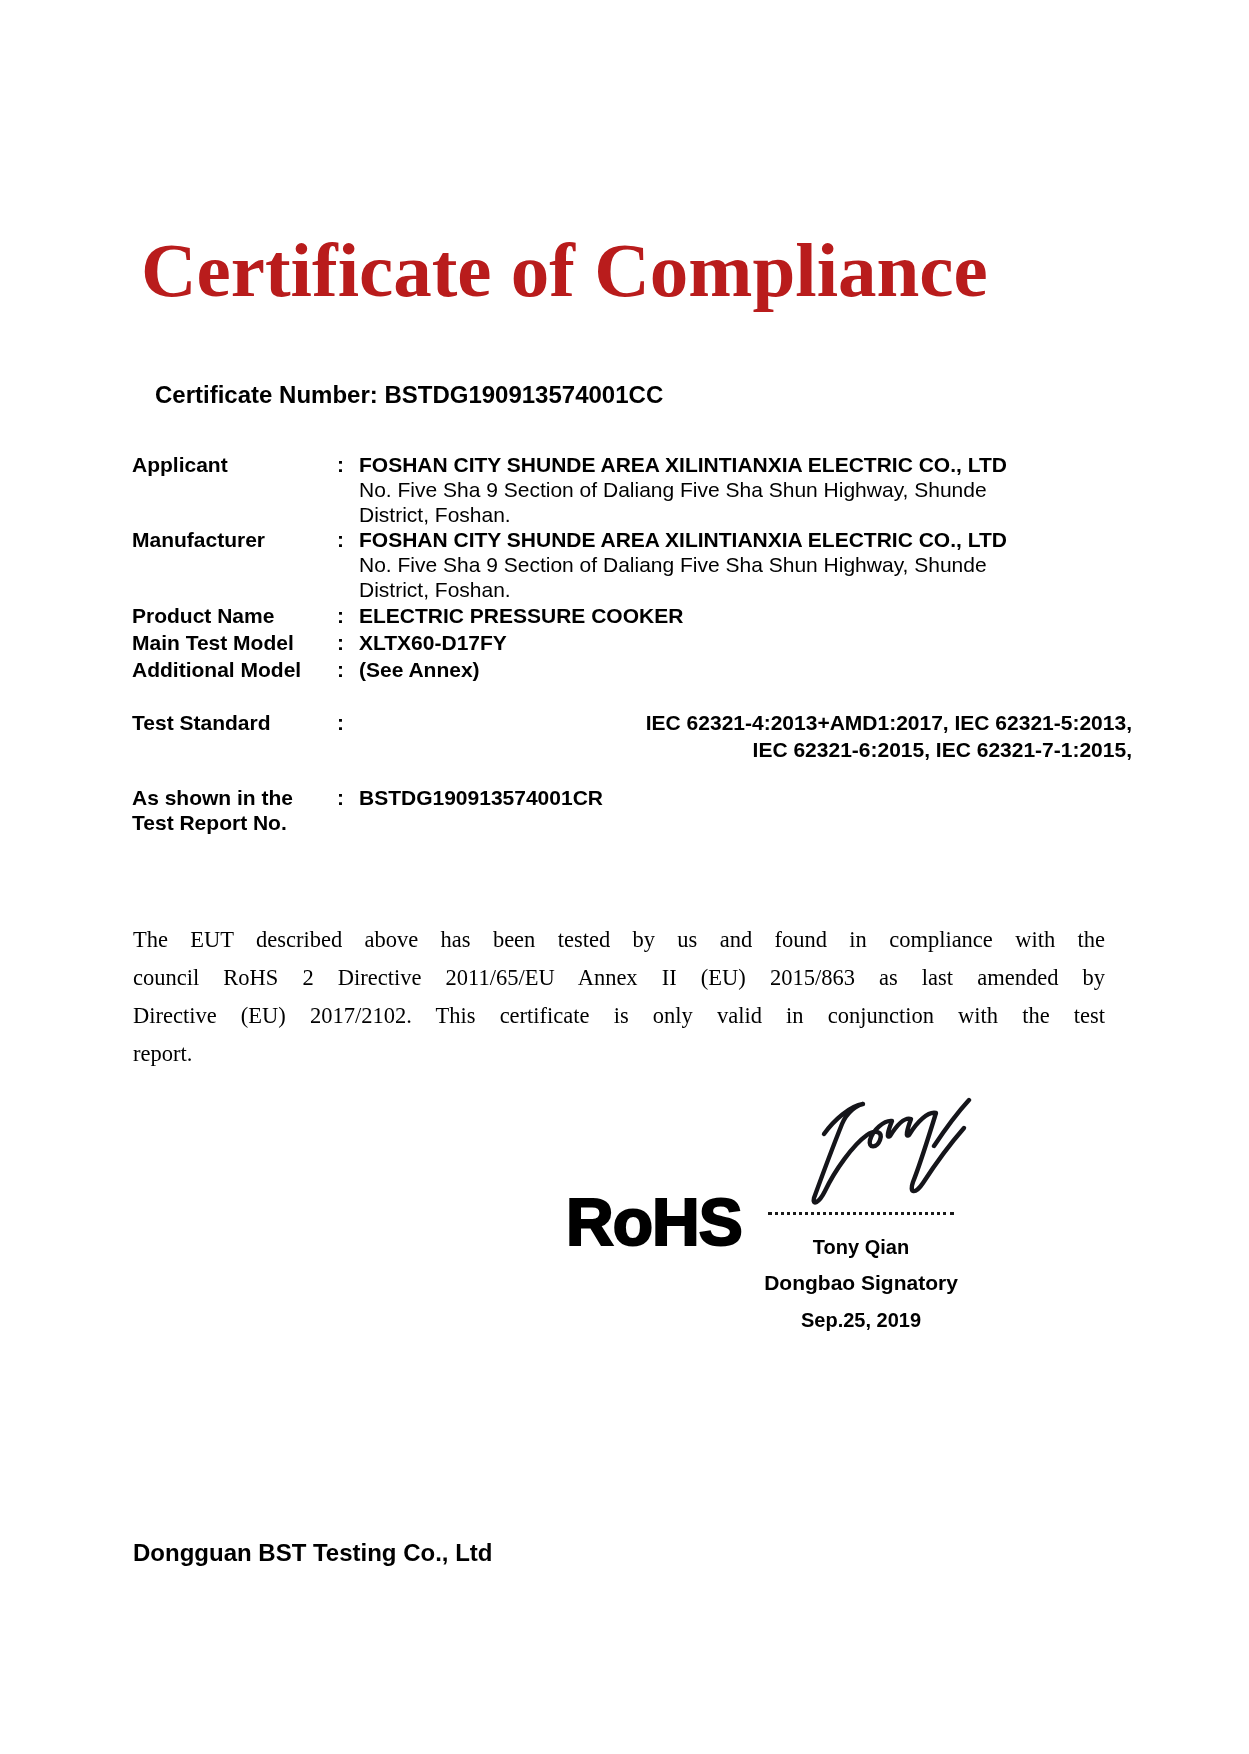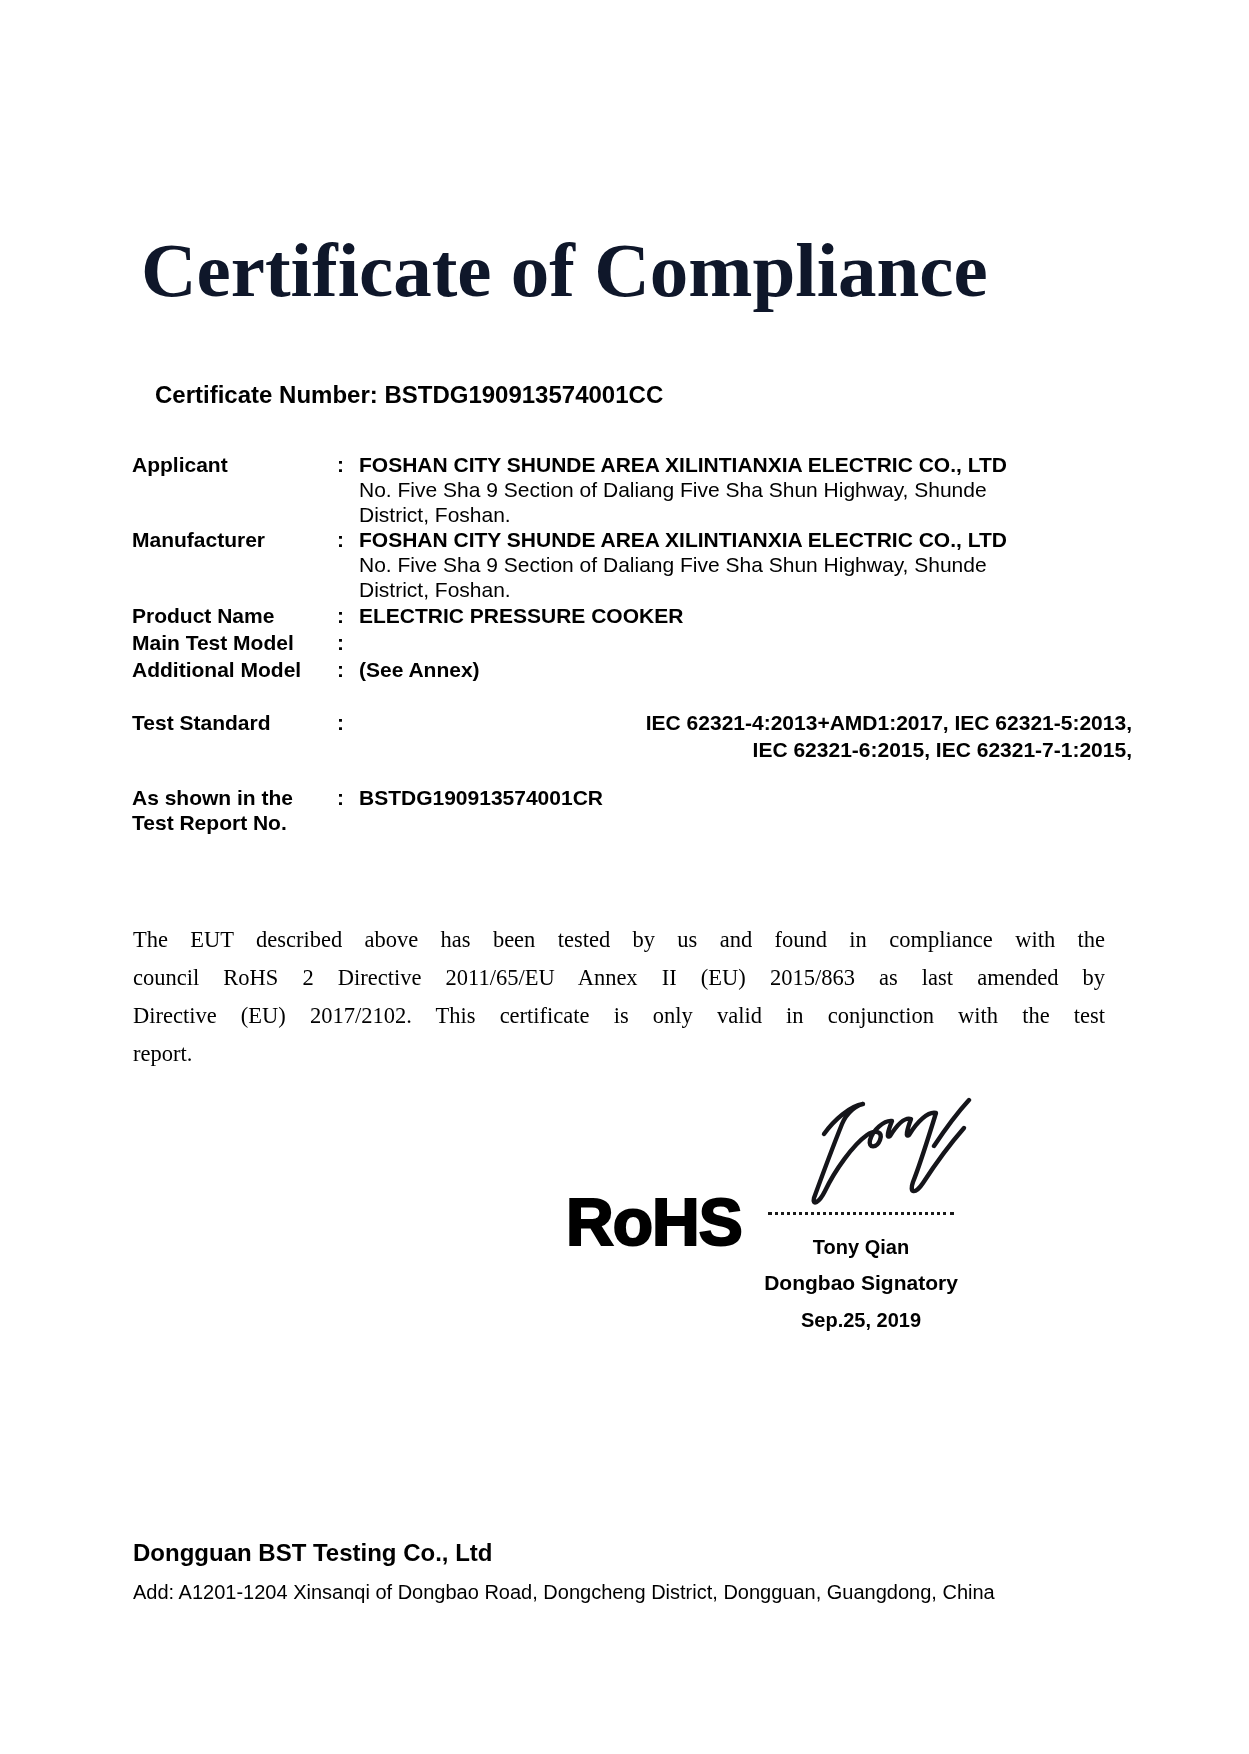--- a/index.html
+++ b/index.html
@@ -15,21 +15,21 @@
     overflow: hidden;
   }
   .doc-title {
     position: absolute;
     left: 141px;
     top: 226px;
     font-family: "Liberation Serif", serif;
     font-weight: 700;
     font-size: 77px;
     letter-spacing: 0px;
-    color: #0f172a;
+    color: #b91c1c;
     white-space: nowrap;
   }
   .cert-number {
     position: absolute;
     left: 155px;
     top: 381px;
     font-size: 24px;
     font-weight: 700;
     white-space: nowrap;
   }
@@ -176,20 +176,21 @@
 
     <div class="frow row-single">
       <div class="flabel">Product Name</div>
       <div class="fcolon">:</div>
       <div class="fvalue">ELECTRIC PRESSURE COOKER</div>
     </div>
 
     <div class="frow row-single">
       <div class="flabel">Main Test Model</div>
       <div class="fcolon">:</div>
+      <div class="fvalue">XLTX60-D17FY</div>
     </div>
 
     <div class="frow row-single">
       <div class="flabel">Additional Model</div>
       <div class="fcolon">:</div>
       <div class="fvalue">(See Annex)</div>
     </div>
 
     <div class="frow row-standard">
       <div class="flabel">Test Standard</div>
@@ -240,15 +241,14 @@
     <path d="M 170 62 C 182 44, 194 28, 205 16" stroke="#15151a" stroke-width="4.4" stroke-linecap="round"></path>
   </svg>
 
   <div class="dotted-line"></div>
 
   <div class="sig-name">Tony Qian</div>
   <div class="sig-title">Dongbao Signatory</div>
   <div class="sig-date">Sep.25, 2019</div>
 
   <div class="footer-company">Dongguan BST Testing Co., Ltd</div>
-  <div class="footer-address">Add: A1201-1204 Xinsanqi of Dongbao Road, Dongcheng District, Dongguan, Guangdong, China</div>
 
 </div>
 
 </body></html>

